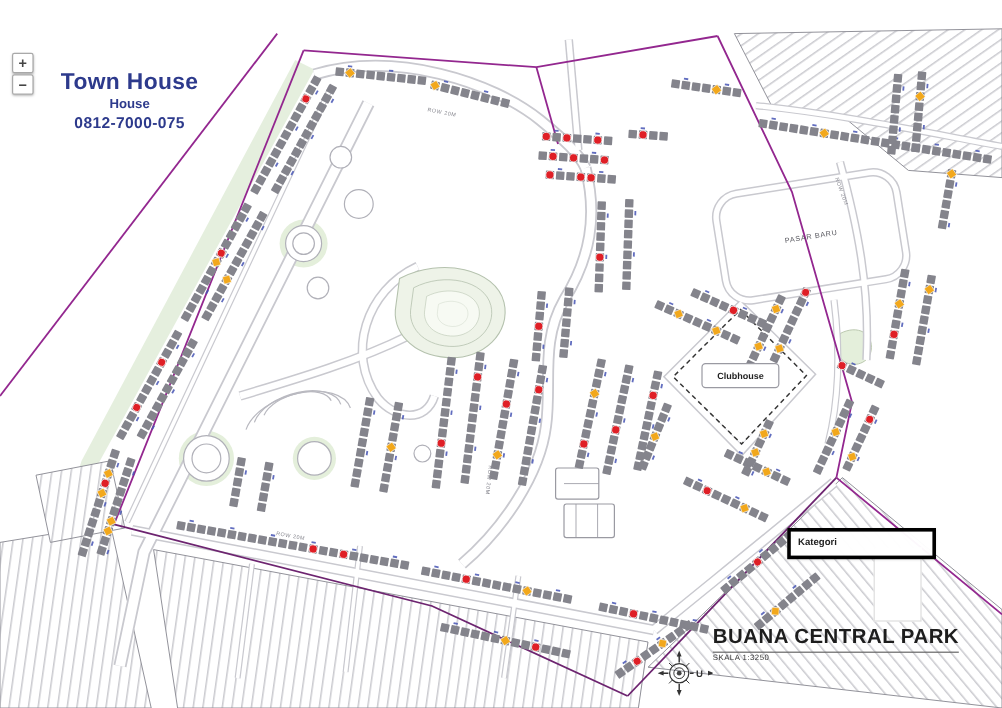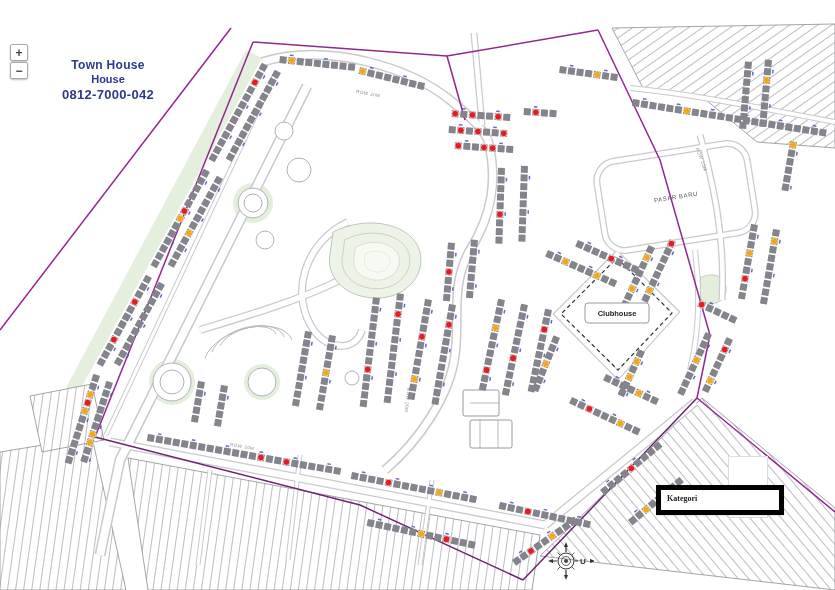--- a/index.html
+++ b/index.html
@@ -5,27 +5,27 @@
   html,body{margin:0;padding:0;background:#ffffff;}
   .stage{position:relative;width:835px;height:590px;background:#fff;overflow:hidden;
          font-family:"Liberation Sans",sans-serif;}
   
   .zoomctl{position:absolute;left:10px;top:44px;width:18px;display:flex;flex-direction:column;gap:1px;z-index:30;}
   .zoomctl button{width:18px;height:17px;background:#fff;border:1px solid #a9a9a9;border-radius:2px;
     font:bold 12px/12px "Liberation Sans",sans-serif;color:#444;padding:0;cursor:pointer;
     box-shadow:0 1px 2px rgba(0,0,0,.25);}
   
   .ad{position:absolute;left:38px;top:58px;width:140px;text-align:center;color:#2d3a8c;z-index:25;}
-  .ad .l1{font-size:12px;font-weight:bold;letter-spacing:.3px;}
+  .ad .l1{font-size:19px;font-weight:bold;letter-spacing:.3px;}
   .ad .l2{font-size:11px;font-weight:bold;margin-top:1px;}
   .ad .l3{font-size:13px;font-weight:bold;margin-top:2px;letter-spacing:.3px;}
   
   .legend-back{position:absolute;left:728px;top:456px;width:38px;height:60px;background:#fff;border:1px solid #dedede;z-index:19;}
-  .legend{position:absolute;left:656px;top:485px;width:106px;background:rgba(255,255,255,.97);
-    border:5px solid #000000;box-shadow:0 1px 2px rgba(0,0,0,.12);padding:4px 6px 5px 6px;z-index:20;font-family:Liberation Serif, serif;}
+  .legend{position:absolute;left:656px;top:440px;width:106px;background:rgba(255,255,255,.97);
+    border:3px solid #000000;box-shadow:0 1px 2px rgba(0,0,0,.12);padding:4px 6px 5px 6px;z-index:20;}
   .legend .hd{font-size:8px;font-weight:bold;color:#222;margin-bottom:2px;}
   .leg-row{display:flex;align-items:center;gap:4px;margin-top:2px;}
   .leg-row .sw{width:9px;height:9px;flex:0 0 9px;border:.5px solid rgba(0,0,0,.15);}
   .leg-row .lb{font-size:7.5px;color:#333;white-space:nowrap;}
   
   .footer{position:absolute;left:594px;top:521px;width:225px;z-index:20;}
   .footer .ttl{font-size:17px;font-weight:bold;color:#1d1d1d;letter-spacing:.4px;white-space:nowrap;
     border-bottom:1.5px solid #666;padding-bottom:2px;width:205px;}
   .footer .scale{font-size:6.5px;color:#333;letter-spacing:.4px;margin-top:1px;}
   .compass{position:absolute;left:548px;top:540px;z-index:20;}
@@ -36,21 +36,21 @@
 <div class="stage">
 
   <div class="zoomctl">
     <button>+</button>
     <button>−</button>
   </div>
 
   <div class="ad">
     <div class="l1">Town House</div>
     <div class="l2">House</div>
-    <div class="l3">0812-7000-042</div>
+    <div class="l3">0812-7000-075</div>
   </div>
 
   <svg id="plan" width="835" height="590" viewBox="0 0 835 590" style="position:absolute;left:0;top:0;">
     <defs>
       <pattern id="patA" width="8" height="8" patternUnits="userSpaceOnUse" patternTransform="rotate(8)">
         <rect width="8" height="8" fill="#ffffff"></rect>
           <path d="M1.5,0 V8" stroke="#a0a0a8" stroke-width="0.7"></path>
       </pattern>
       <pattern id="patB" width="8" height="8" patternUnits="userSpaceOnUse" patternTransform="rotate(55)">
         <rect width="8" height="8" fill="#ffffff"></rect>
@@ -1000,20 +1000,24 @@
       <rect x="585" y="303" width="64" height="20" rx="3" fill="#ffffff" stroke="#9a9aa2" stroke-width="1"></rect>
       <text x="617" y="316" text-anchor="middle" font-size="7.5" font-weight="bold" fill="#222">Clubhouse</text>
     </g>
   </svg>
 
   <div class="legend-back"></div>
   <div class="legend">
     <div class="hd">Kategori</div>
   </div>
 
+  <div class="footer">
+    <div class="ttl">BUANA CENTRAL PARK</div>
+    <div class="scale">SKALA  1:3250</div>
+  </div>
 
   <svg class="compass" width="46" height="42" viewBox="0 0 46 42">
     <g transform="translate(18,21)" stroke="#333" fill="none">
       <circle r="8" stroke-width="1"></circle>
       <circle r="4.5" stroke-width="0.8"></circle>
       <circle r="2" fill="#444" stroke="none"></circle>
       <g stroke-width="0.8">
         <path d="M5.7,-5.7 L8.5,-8.5 M-5.7,-5.7 L-8.5,-8.5 M5.7,5.7 L8.5,8.5 M-5.7,5.7 L-8.5,8.5"></path>
       </g>
       <g stroke-width="1.2">

